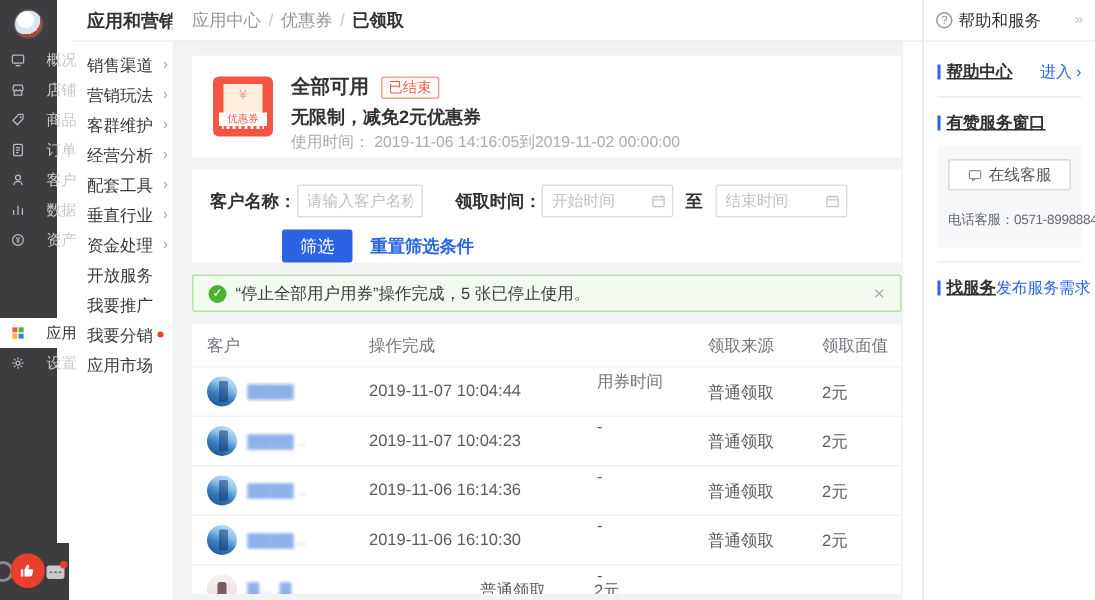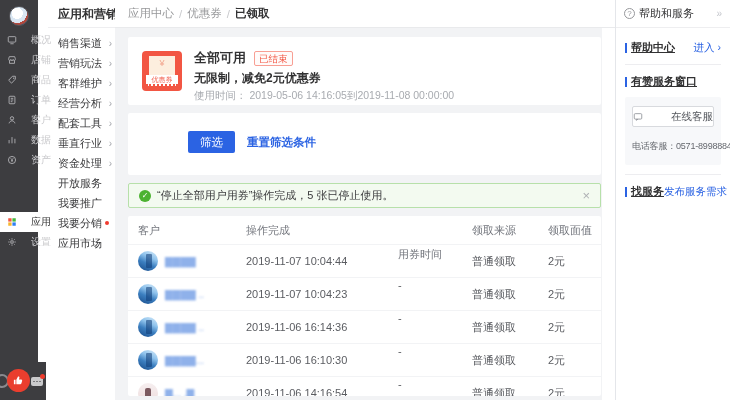--- a/index.html
+++ b/index.html
@@ -110,21 +110,21 @@
   .help-title { font-size:11px; color:#323233; margin-left:4px; white-space:nowrap; }
   .collapse { margin-left:auto; color:#c4c6cc; font-size:10px; cursor:pointer; }
   .help-body { padding:0 9px; }
   .sec-row { display:flex; align-items:center; margin-top:12px; }
   .blue-bar { width:2px; height:10px; background:#2b63e3; margin-right:4px; flex:0 0 auto; }
   .sec-title { font-size:11px; font-weight:bold; color:#323233; white-space:nowrap;text-decoration:underline; }
   .sec-link { margin-left:auto; color:#2b63e3; font-size:10.5px; white-space:nowrap; cursor:pointer; }
   .divider { height:1px; background:#ededf0; margin:9px 0; }
   .service-box { margin-top:8px; background:#f7f8fa; border-radius:2px; padding:9px 7px 12px; text-align:center; }
   .svc-btn { width:100%; height:21px; background:#fff; border:1px solid #d8dade; border-radius:2px;
-    display:flex; align-items:center; justify-content:space-between; gap:4px; font-size:10.5px; color:#55585e; cursor:pointer; font-family:Liberation Serif, serif; }
+    display:flex; align-items:center; justify-content:center; gap:4px; font-size:10.5px; color:#55585e; cursor:pointer; font-family:Liberation Serif, serif; }
   .svc-btn svg { width:10px; height:10px; color:#8d9096; }
   .phone { margin-top:13px; font-size:9px; color:#65686e; white-space:nowrap; letter-spacing:-.2px; }
 </style>
 </head>
 <body>
 
 <nav class="rail">
   <div class="rail-avatar"></div>
 
   <div class="rail-item">
@@ -273,25 +273,46 @@
       <div class="ticket"></div>
       <div class="yen">¥</div>
       <div class="strip">优惠券</div>
     </div>
     <div class="coupon-info">
       <div class="ci-row1">
         <span class="ci-title">全部可用</span>
         <span class="ci-badge">已结束</span>
       </div>
       <div class="ci-sub">无限制，减免2元优惠券</div>
-      <div class="ci-usage">使用时间： 2019-05-06 14:16:05到2019-11-08 00:00:00</div>
+      <div class="ci-usage">使用时间： 2019-11-06 14:16:05到2019-11-02 00:00:00</div>
     </div>
   </section>
 
   <section class="card filter-card">
+    <div class="f-row">
+      <span class="f-label">客户名称：</span>
+      <input class="f-input" placeholder="请输入客户名称" style="">
+      <span class="f-gap"></span>
+      <span class="f-label">领取时间：</span>
+      <span class="date-wrap">
+        <input class="f-input" placeholder="开始时间" style="">
+        <svg viewBox="0 0 12 12" fill="none" stroke="currentColor">
+            <rect x="1.5" y="2.5" width="9" height="8" rx="1"></rect>
+            <path d="M1.5 5h9M4 1.5v2M8 1.5v2"></path>
+          </svg>
+      </span>
+      <span class="to-label">至</span>
+      <span class="date-wrap">
+        <input class="f-input" placeholder="结束时间" style="">
+        <svg viewBox="0 0 12 12" fill="none" stroke="currentColor">
+            <rect x="1.5" y="2.5" width="9" height="8" rx="1"></rect>
+            <path d="M1.5 5h9M4 1.5v2M8 1.5v2"></path>
+          </svg>
+      </span>
+    </div>
     <div class="f-row2">
       <button class="btn-primary">筛选</button>
       <a class="link">重置筛选条件</a>
     </div>
   </section>
 
   <div class="alert">
     <span class="alert-check">✓</span>
     <span class="alert-msg">“停止全部用户用券”操作完成，5 张已停止使用。</span>
     <span class="alert-close">×</span>
@@ -344,21 +365,20 @@
       <span class="c2">2019-11-06 16:10:30</span>
       <span class="c3">-</span>
       <span class="c4">普通领取</span>
       <span class="c5">2元</span>
     </div>
     <div class="t-row t-body-row">
       <span class="c1">
           <span class="avatar av-pink"></span>
           <span class="masked">▇.., .▇</span>
         </span>
-      <span class="c2">2019-11-06 14:16:54</span>
       <span class="c3">-</span>
       <span class="c4">普通领取</span>
       <span class="c5">2元</span>
     </div>
   </section>
 </main>
 
 <aside class="help">
   <div class="help-head">
     <span class="q-icon">?</span>

